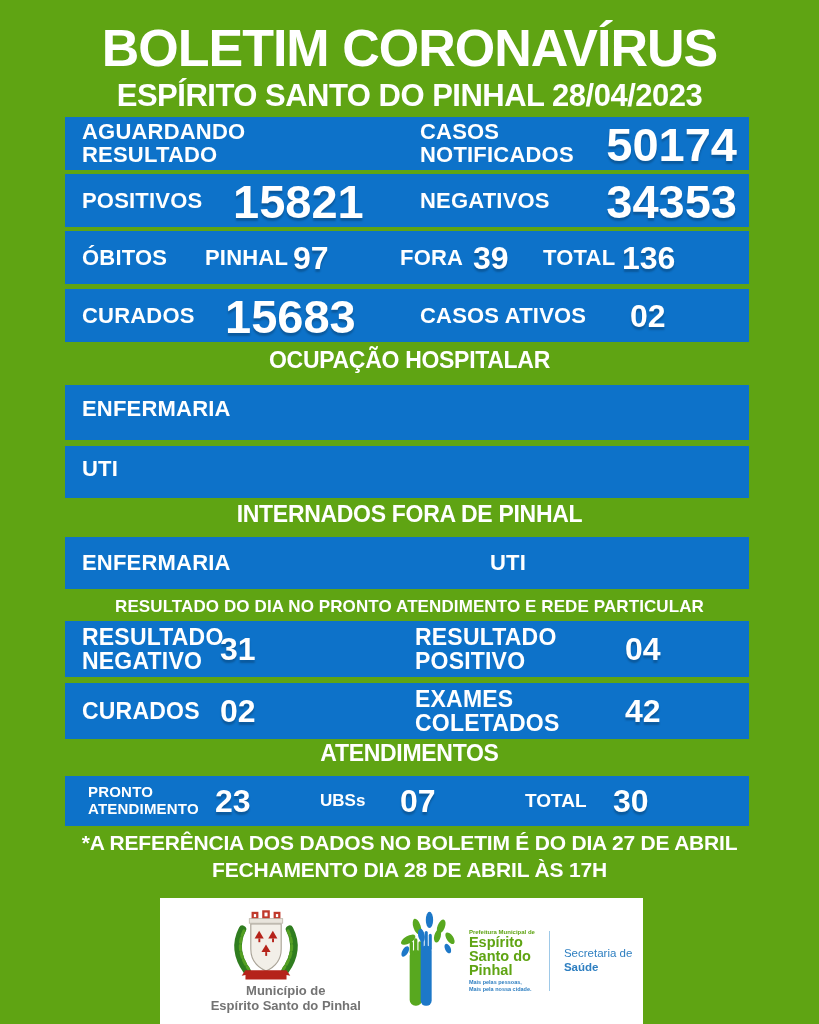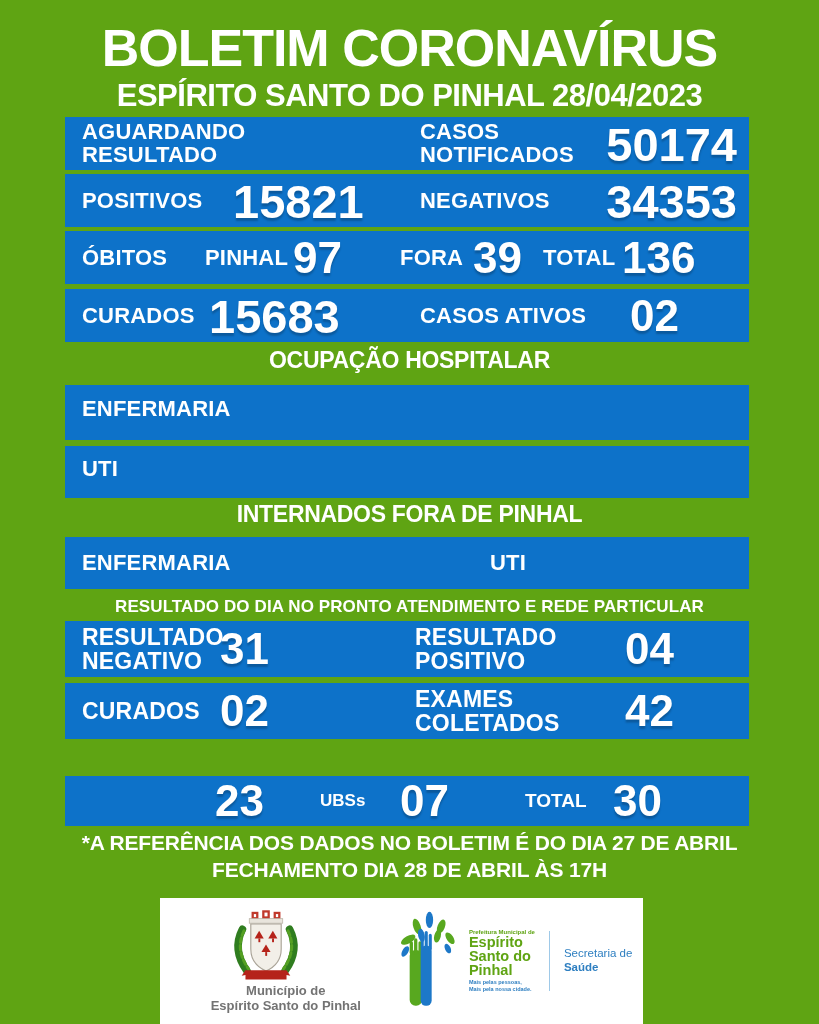--- a/index.html
+++ b/index.html
@@ -10,21 +10,21 @@
          font-size:52px;font-weight:700;letter-spacing:-1px;line-height:1.0;}
   .subtitle{position:absolute;top:78px;left:0;width:100%;text-align:center;
          font-size:31px;font-weight:700;letter-spacing:-0.5px;}
 
   .bar{position:absolute;left:65px;width:684px;background:#0D72C9;}
   .bar .abs{position:absolute;top:50%;transform:translateY(-50%);}
 
   .lbl{font-weight:700;font-size:22px;letter-spacing:0.2px;line-height:1.07;white-space:nowrap;}
   .lbl2{font-weight:700;font-size:23px;letter-spacing:0.2px;line-height:1.05;white-space:nowrap;}
   .lbl-sm{font-weight:700;font-size:15px;letter-spacing:0.2px;line-height:1.12;white-space:nowrap;}
-  .num{font-weight:700;font-size:44px;white-space:nowrap;text-shadow:0 3px 2px rgba(0,0,0,0.22);}
+  .num{font-weight:700;font-size:32px;white-space:nowrap;text-shadow:0 3px 2px rgba(0,0,0,0.22);}
   .num-lg{font-size:47px;}
 
   .hdr{position:absolute;left:0;width:100%;text-align:center;font-weight:700;font-size:23px;letter-spacing:-0.3px;}
   .hdr-sm{position:absolute;left:0;width:100%;text-align:center;font-weight:700;font-size:17px;letter-spacing:0.1px;}
 
   .footnote{position:absolute;left:0;width:100%;text-align:center;font-weight:700;font-size:21px;letter-spacing:-0.2px;}
 
   .white-panel{position:absolute;left:160px;top:898px;width:483px;height:126px;background:#ffffff;
                display:flex;align-items:center;justify-content:center;gap:34px;color:#333;}
   .logo-muni{display:flex;flex-direction:column;align-items:center;}
@@ -70,21 +70,21 @@
     <div class="abs lbl" style="left:140px;">PINHAL</div>
     <div class="abs num" style="left:228px;">97</div>
     <div class="abs lbl" style="left:335px;">FORA</div>
     <div class="abs num" style="left:408px;">39</div>
     <div class="abs lbl" style="left:478px;">TOTAL</div>
     <div class="abs num" style="left:557px;">136</div>
   </div>
 
   <div class="bar" style="top:289px;height:53px;">
     <div class="abs lbl" style="left:17px;">CURADOS</div>
-    <div class="abs num num-lg" style="left:144px;">15683</div>
+    <div class="abs num num-lg" style="left:160px;">15683</div>
     <div class="abs lbl" style="left:355px;">CASOS ATIVOS</div>
     <div class="abs num" style="left:565px;">02</div>
   </div>
 
   <div class="hdr" style="top:347px;">OCUPAÇÃO HOSPITALAR</div>
 
   <div class="bar" style="top:385px;height:55px;">
     <div class="abs lbl" style="left:17px;top:44%;">ENFERMARIA</div>
   </div>
   <div class="bar" style="top:446px;height:52px;">
@@ -116,22 +116,27 @@
   <div class="bar" style="top:683px;height:56px;">
     <div class="abs lbl2" style="left:17px;">CURADOS</div>
     <div class="abs num" style="left:155px;">02</div>
     <div class="abs lbl2" style="left:350px;">
       <div>EXAMES</div>
       <div>COLETADOS</div>
     </div>
     <div class="abs num" style="left:560px;">42</div>
   </div>
 
+  <div class="hdr" style="top:740px;">ATENDIMENTOS</div>
 
   <div class="bar" style="top:776px;height:50px;">
+    <div class="abs lbl-sm" style="left:23px;">
+      <div>PRONTO</div>
+      <div>ATENDIMENTO</div>
+    </div>
     <div class="abs num" style="left:150px;">23</div>
     <div class="abs" style="left:255px;font-weight:700;font-size:17px;">UBSs</div>
     <div class="abs num" style="left:335px;">07</div>
     <div class="abs" style="left:460px;font-weight:700;font-size:19px;">TOTAL</div>
     <div class="abs num" style="left:548px;">30</div>
   </div>
 
   <div class="footnote" style="top:831px;">*A REFERÊNCIA DOS DADOS NO BOLETIM É DO DIA 27 DE ABRIL</div>
   <div class="footnote" style="top:858px;">FECHAMENTO DIA 28 DE ABRIL ÀS 17H</div>
 

